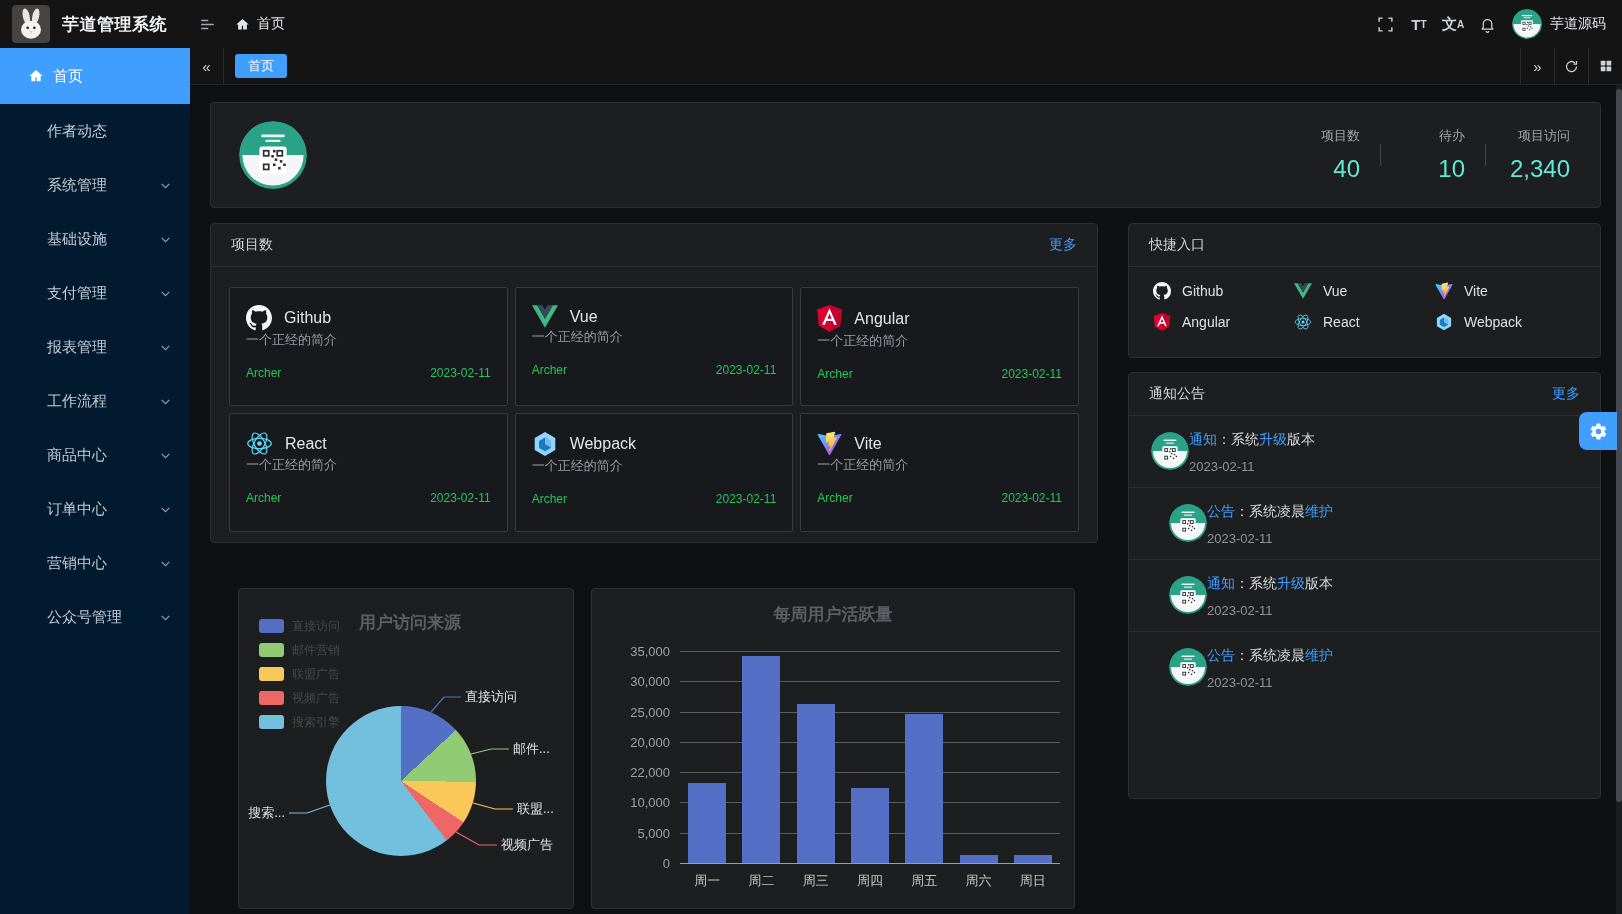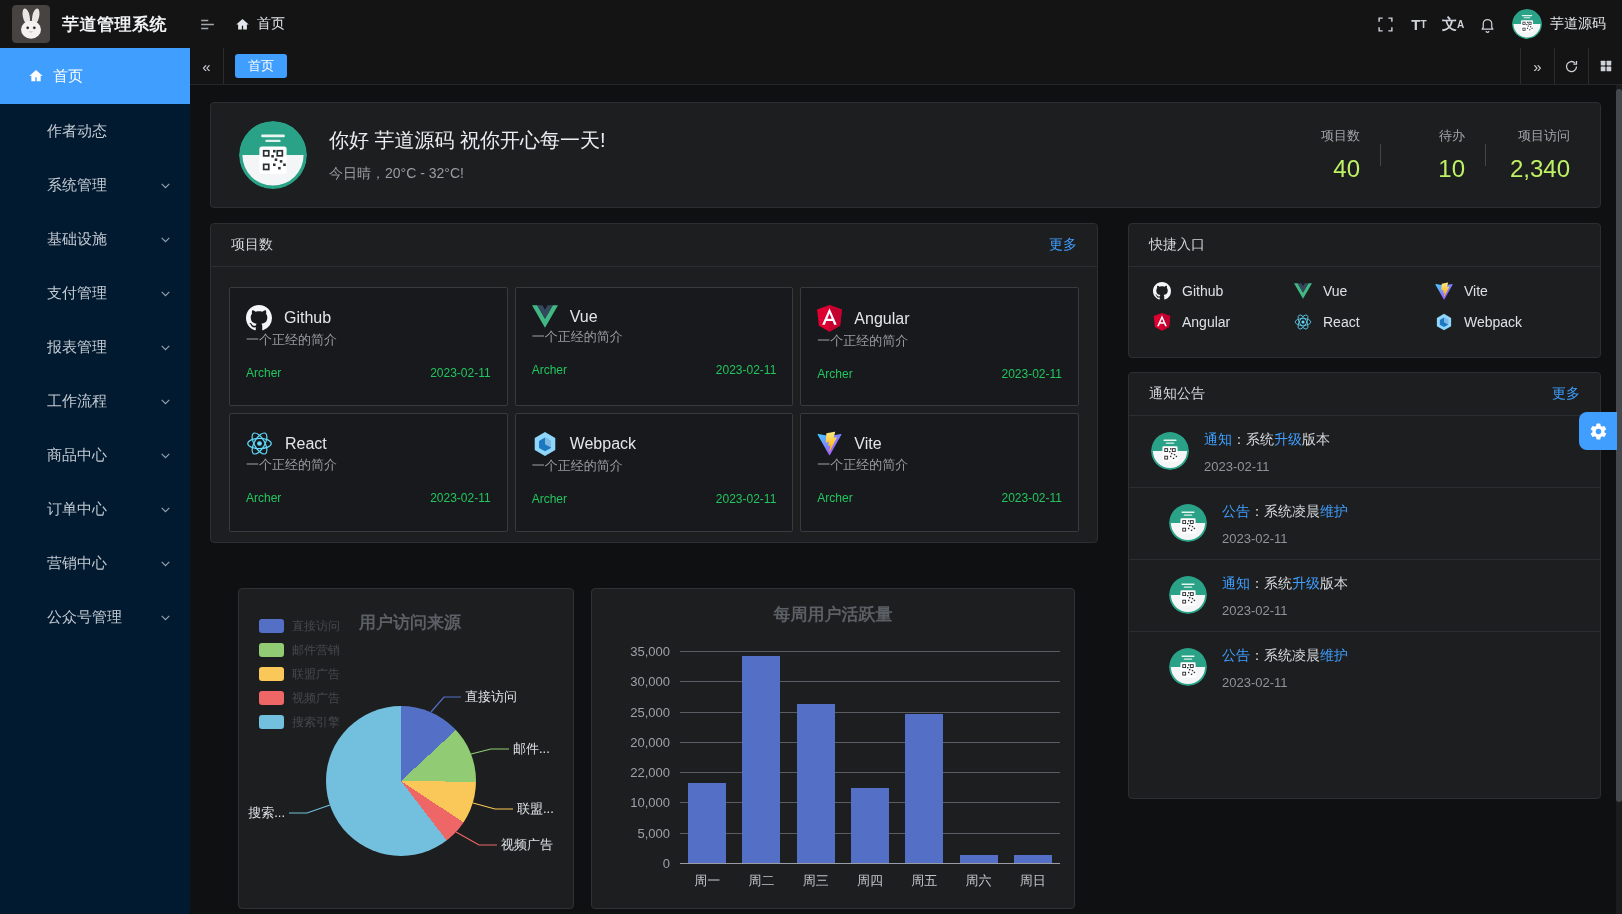--- a/index.html
+++ b/index.html
@@ -43,41 +43,41 @@
 
   
   .welcome { left:20px; top:17px; width:1391px; height:106px; display:flex; align-items:center; padding:0 30px 0 28px; }
   .w-avatar { width:68px; height:68px; border-radius:50%; overflow:hidden; flex:0 0 auto; }
   .w-text { margin-left:22px; }
   .w-greet { font-size:20px; color:#eaecef; }
   .w-weather { font-size:14px; color:#989ca3; margin-top:11px; }
   .w-stats { margin-left:auto; display:flex; align-items:center; }
   .stat { text-align:right; min-width:64px; }
   .stat-label { font-size:13px; color:#a0a4ab; }
-  .stat-value { font-size:24px; color:#bef264; margin-top:10px;text-align:right; }
+  .stat-value { font-size:24px; color:#5eead4; margin-top:10px;text-align:right; }
   .stat-div { width:1px; height:22px; background:#45464a; margin:0 20px; }
 
   
   .projects { left:20px; top:138px; width:888px; height:320px; }
   .proj-grid { display:grid; grid-template-columns:repeat(3,1fr); gap:7px; padding:20px 18px; }
   .proj-card { background:#18191c; border:1px solid #393a3e; border-radius:2px; height:119px; padding:17px 16px 12px; cursor:pointer; }
   .pc-top { display:flex; align-items:center; gap:12px; }
   .pc-name { font-size:16px; color:#e2e5ea; }
   .pc-desc { margin-top:0; font-size:13px; color:#989ca4; }
   .pc-foot { margin-top:17px; display:flex; justify-content:space-between; font-size:12px; color:#22c55e; }
 
   
   .shortcuts { left:938px; top:138px; width:473px; height:135px; }
   .sc-grid { display:grid; grid-template-columns:repeat(3,1fr); row-gap:13px; padding:15px 24px; }
   .sc-item { display:flex; align-items:center; gap:11px; font-size:14px; color:#dde0e5; cursor:pointer; }
   .sc-item .ic { width:18px; height:18px; display:flex; }
 
   
   .notices { left:938px; top:287px; width:473px; height:427px; }
-  .notice-item { display:flex; gap:15px; padding:14px 22px 13px; cursor:pointer; }
+  .notice-item { display:flex; padding:14px 22px 13px; cursor:pointer; }
   .notice-item + .notice-item { border-top:1px solid #2c2d30;padding-left:40px; }
   .n-avatar { width:38px; height:38px; border-radius:50%; overflow:hidden; flex:0 0 auto; margin-top:2px; }
   .n-title { font-size:14px; color:#d6d9de; line-height:19px; }
   .n-title .hl { color:#409eff; }
   .n-date { margin-top:10px; font-size:13px; color:#8f939a; }
 
   
   .chart-card { background:#1d1e1f; border:1px solid #303134; border-radius:4px; position:absolute; }
   .pie-card { left:48px; top:503px; width:336px; height:321px; }
   .bar-card { left:401px; top:503px; width:484px; height:321px; }
@@ -297,24 +297,20 @@
             <rect x="19" y="20" width="1.5" height="1.5"></rect>
             <rect x="21" y="22" width="1.5" height="1.5"></rect>
             <rect x="24" y="23" width="1.5" height="1.5"></rect>
             <rect x="20" y="25" width="1.5" height="1.5"></rect>
             <rect x="23" y="27" width="1.5" height="1.5"></rect>
             <rect x="26" y="25" width="1.5" height="1.5"></rect>
           </g>
           <rect x="13" y="8" width="14" height="1.6" rx=".8" fill="#e8f5f1"></rect>
           <rect x="15.5" y="11" width="9" height="1.4" rx=".7" fill="#dff0ea"></rect>
         </svg></span>
-    <div class="w-text">
-      <div class="w-greet">你好 芋道源码 祝你开心每一天!</div>
-      <div class="w-weather">今日晴，20°C - 32°C!</div>
-    </div>
     <div class="w-stats" id="stats">
         <div class="stat">
           <div class="stat-label">项目数</div>
           <div class="stat-value">40</div>
         </div>
         <span class="stat-div"></span>
         <div class="stat">
           <div class="stat-label">待办</div>
           <div class="stat-value">10</div>
         </div>

